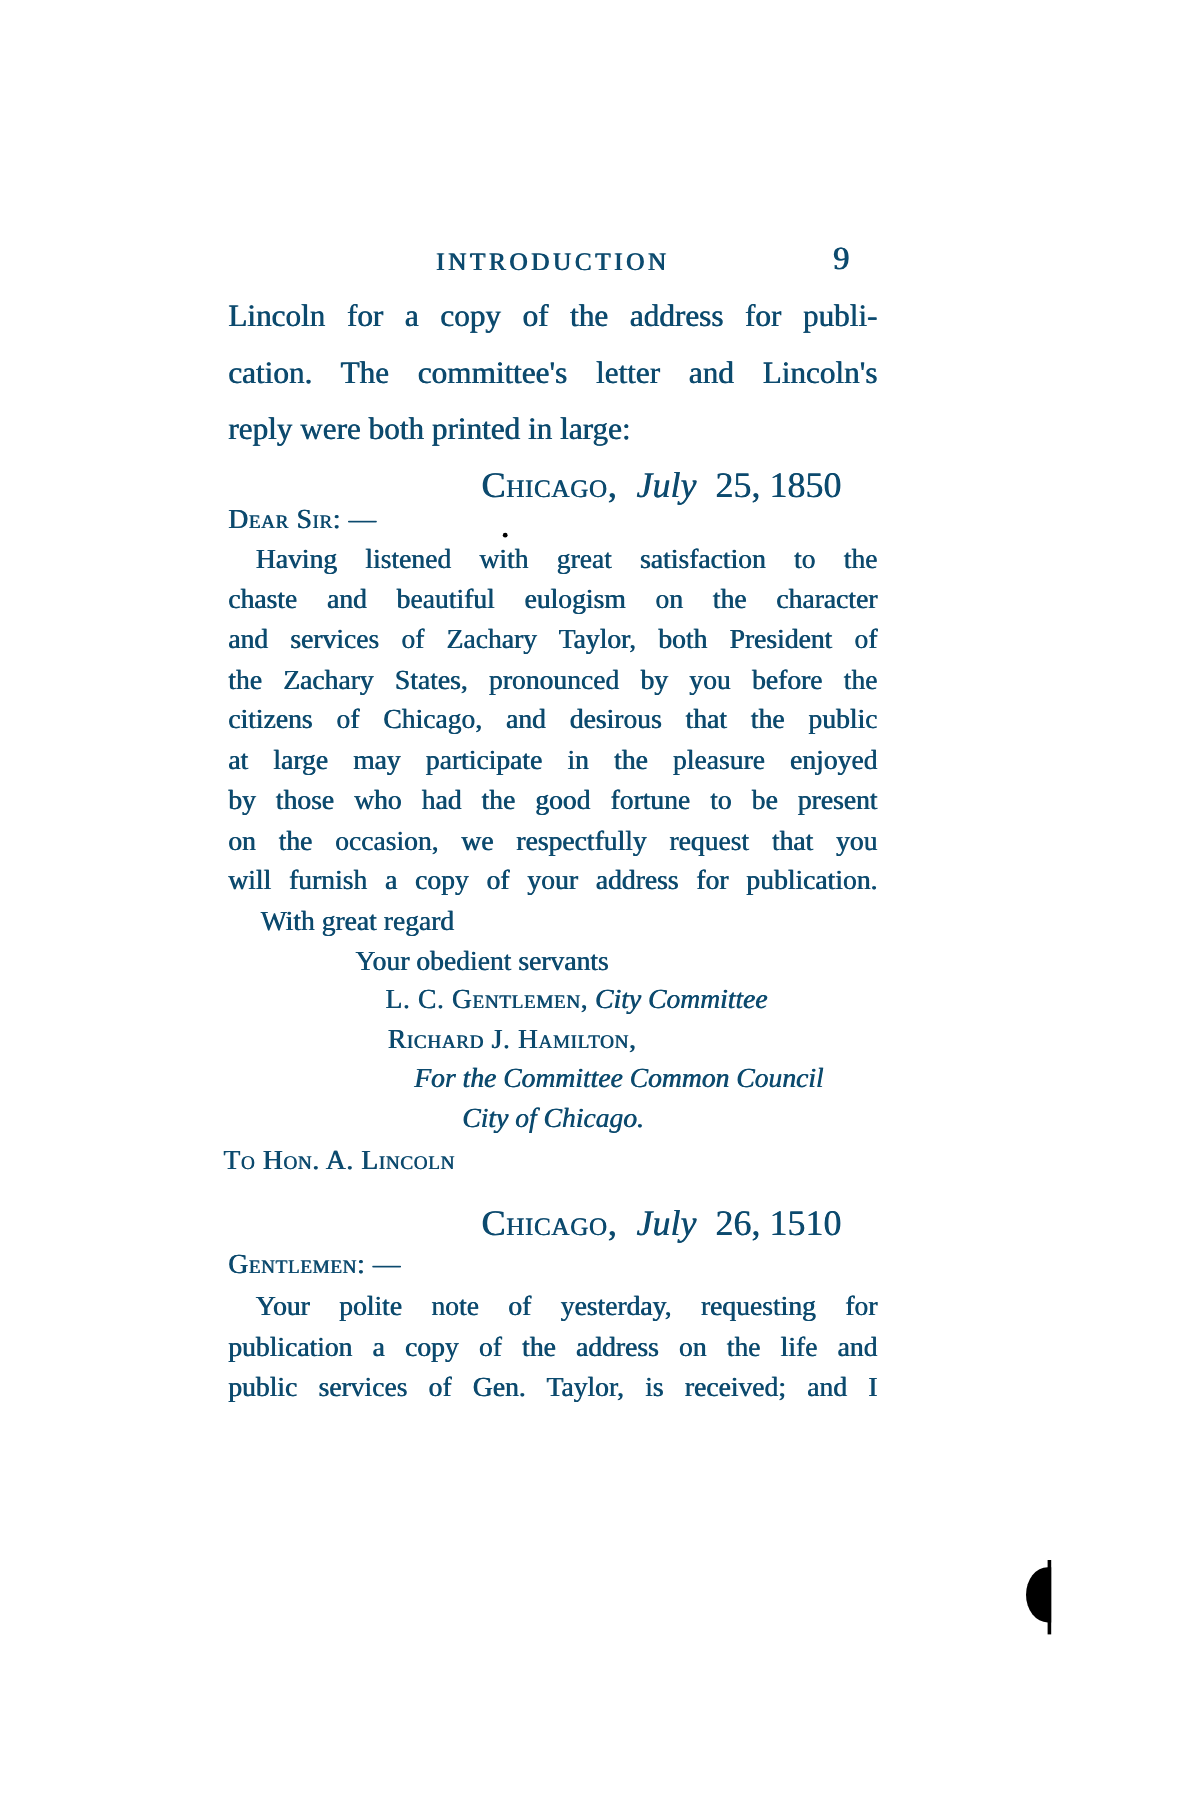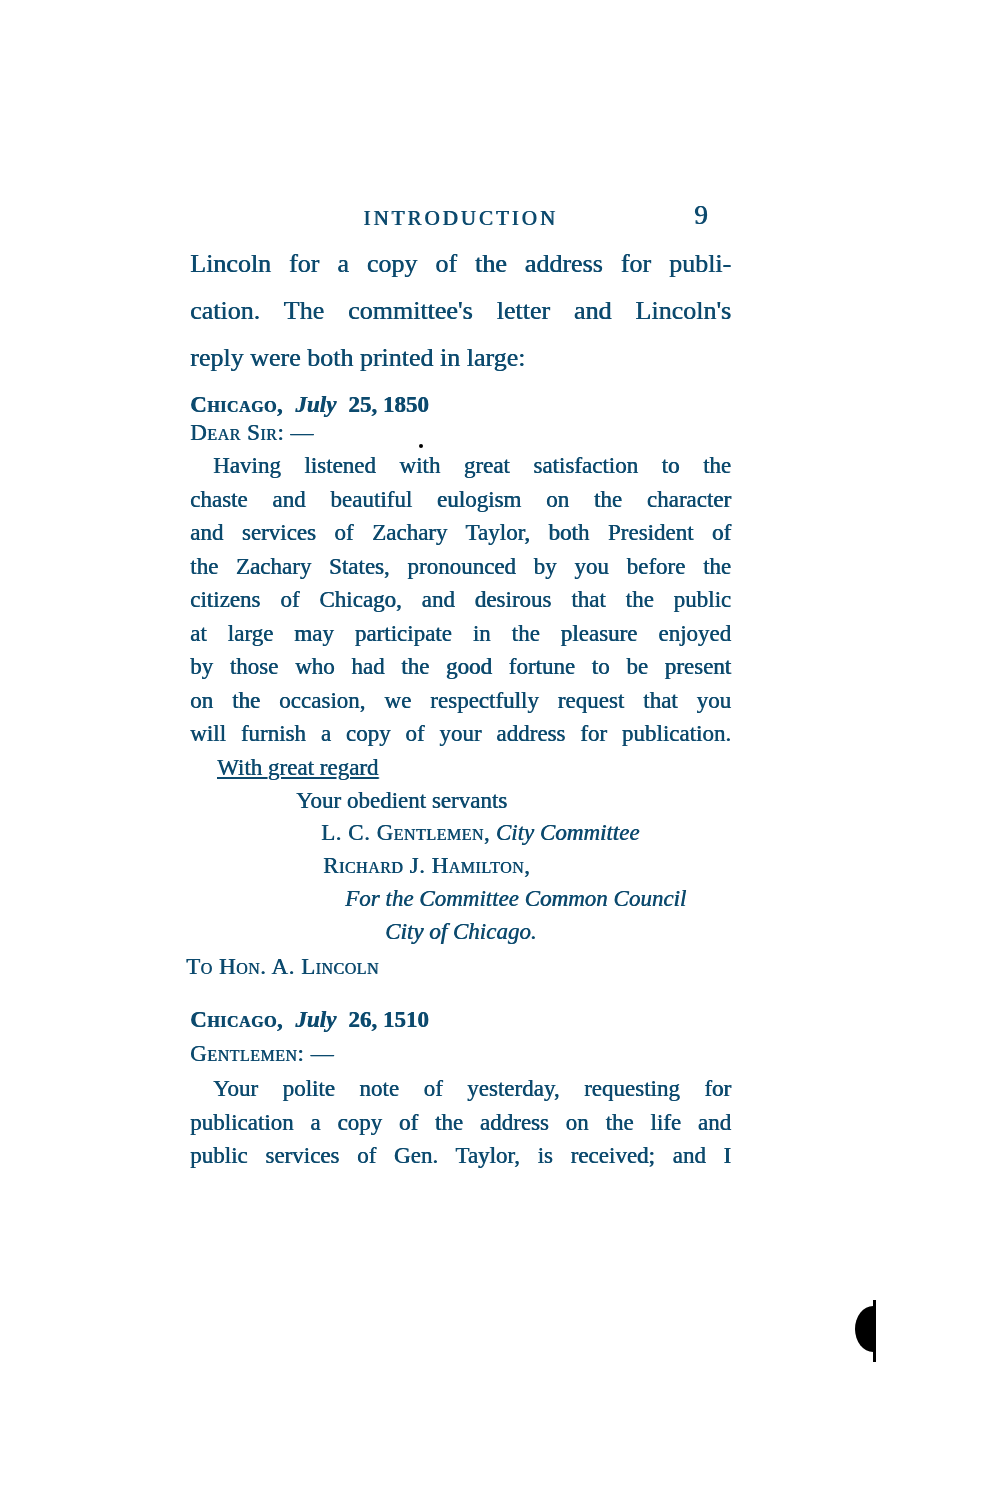--- a/index.html
+++ b/index.html
@@ -27,21 +27,21 @@
   }
 
   .intro-para {
     position: absolute; left: 190px; top: 240px; width: 541px;
     font-size: 26px; line-height: 47px;
   }
   .jline { text-align: justify; text-align-last: justify; }
 
   .dateline {
     position: absolute; left: 190px; width: 511px;
-    font-size: 23px; line-height: 26px; font-weight: bold;
+    text-align: right; font-size: 30px; line-height: 26px;
   }
   #dateline-1 { top: 392px; }
   #dateline-2 { top: 1007px; }
   .dateline .gap { margin-left: 0.28em; }
 
   .salutation {
     position: absolute; left: 190px; font-size: 23px; line-height: 26px;
   }
   #salutation-1 { top: 420px; }
   #salutation-2 { top: 1041px; }
@@ -51,21 +51,21 @@
     font-size: 23px; line-height: 33.5px;
   }
   #letter1-body { top: 449px; }
   #letter2-body { top: 1072px; }
   .indent { text-indent: 23px; }
 
   .sig-block {
     position: absolute; left: 190px; top: 752px; width: 541px;
     font-size: 23px; line-height: 32.7px;
   }
-  .ind-closing   { padding-left: 27px; text-decoration: underline; }
+  .ind-closing   { padding-left: 27px; }
   .ind-servants  { padding-left: 106px; }
   .ind-sig1      { padding-left: 131px; }
   .ind-sig2      { padding-left: 133px; }
   .ind-for       { padding-left: 155px; }
   .ind-city      { padding-left: 195px; }
 
   .addressee {
     position: absolute; left: 186px; top: 954px;
     font-size: 23px; line-height: 26px;
   }

